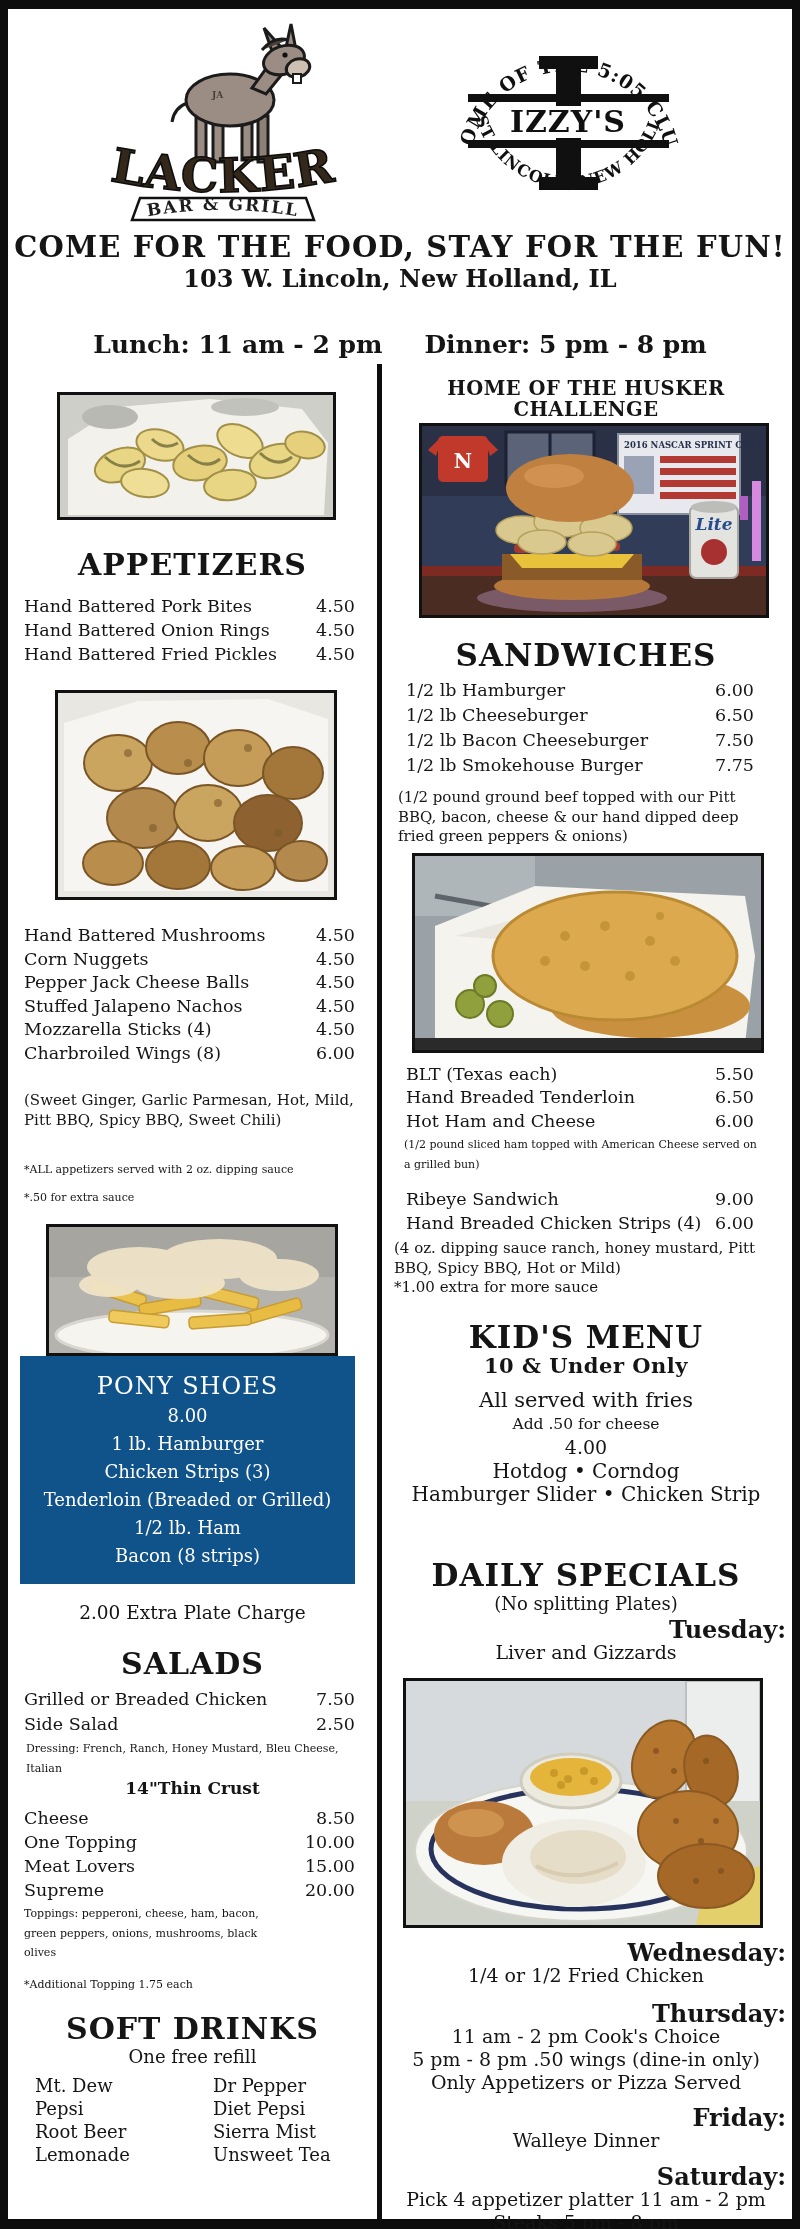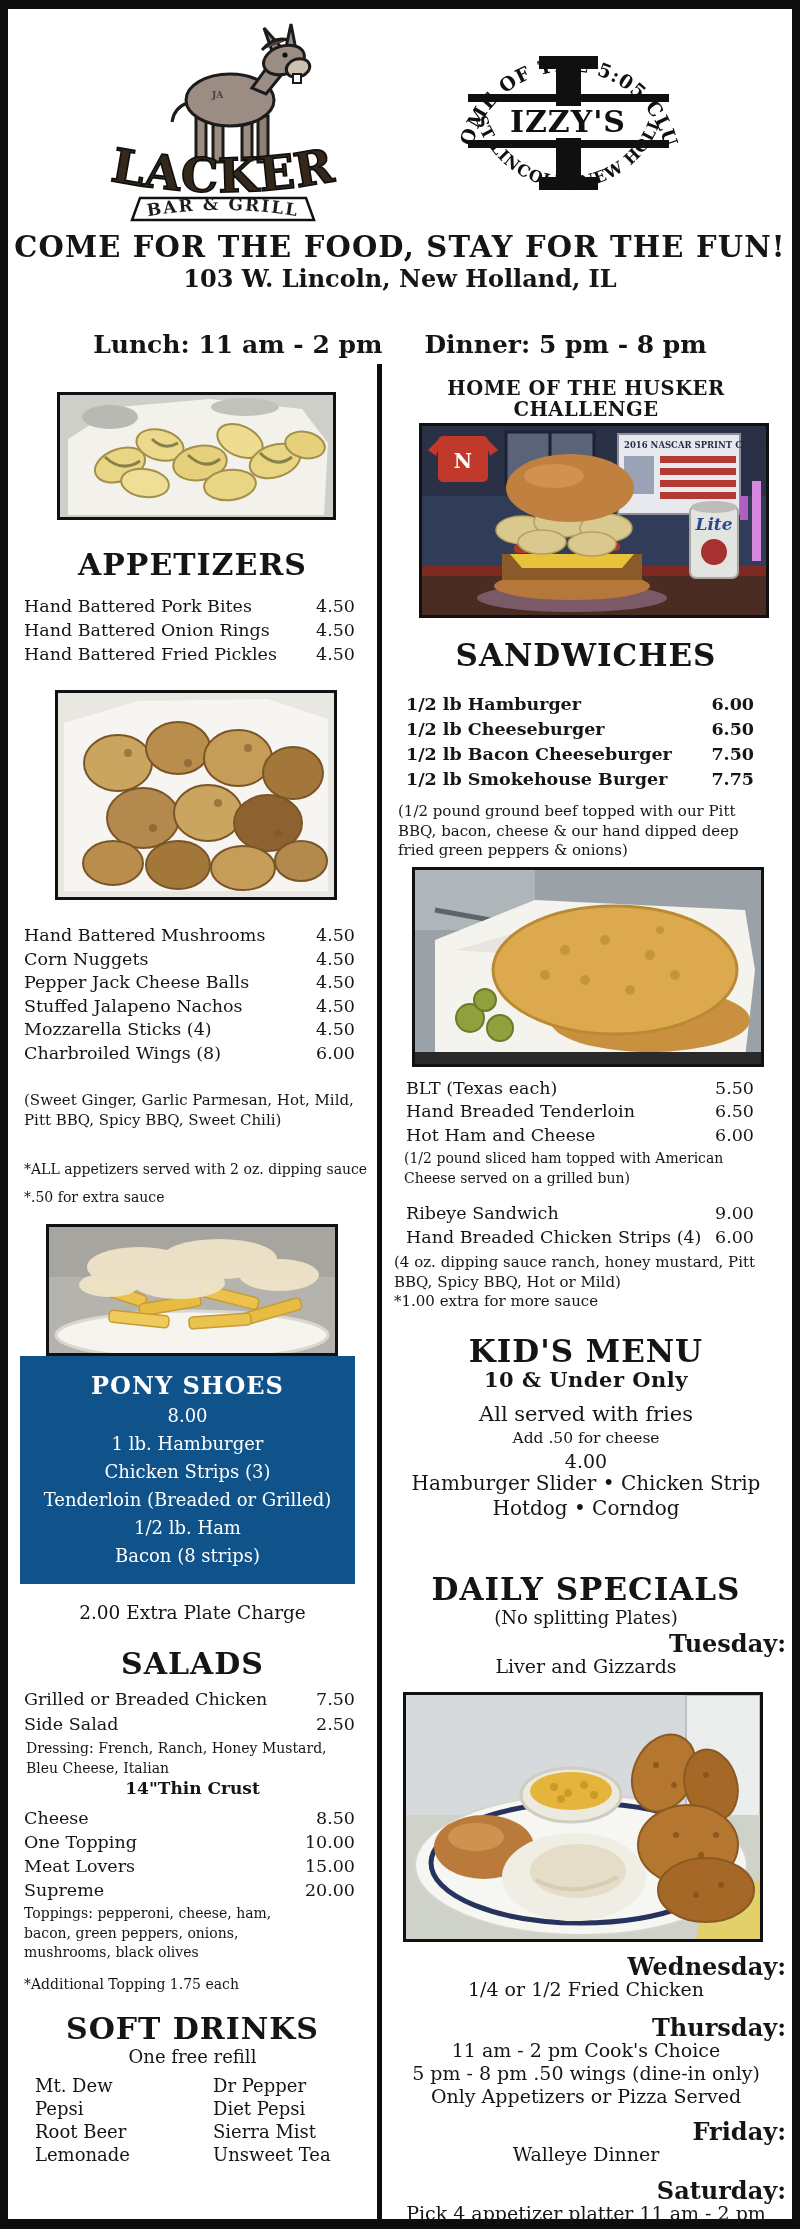--- a/index.html
+++ b/index.html
@@ -27,25 +27,25 @@
   .photo{border:3px solid #111;box-sizing:border-box;}
   .photo svg{display:block;width:100%;height:100%;}
 
   .mrow{display:flex;justify-content:space-between;}
   .mrow-l{font-size:17.5px;line-height:24px;padding:0 20px 0 14px;}
   .mrow-l2{line-height:23.5px;}
   .mrow-r{font-size:17.5px;line-height:25px;padding:0 32px 0 20px;}
   .mrow-r2{line-height:23.5px;}
   .mi-price{min-width:50px;text-align:right;}
 
-  .note{font-size:14px;line-height:19.5px;}
+  .note{font-size:11px;line-height:19.5px;}
   .sub-b{font-weight:bold;}
 
   .pony{background:#10538B;color:#ffffff;text-align:center;box-sizing:border-box;}
-  .pony-title{font-size:24px;font-weight:bold;letter-spacing:1px;line-height:32px;}
+  .pony-title{font-size:24px;font-weight:normal;letter-spacing:1px;line-height:32px;}
   .pony-line{font-size:18px;line-height:28px;}
 
   .day-label{font-weight:bold;font-size:24px;line-height:22px;text-align:right;}
   .day-line{font-size:19px;line-height:23px;text-align:center;}
 
   .drinks{display:grid;grid-template-columns:178px 1fr;padding-left:25px;font-size:18px;line-height:23px;}
 </style>
 </head>
 <body>
 
@@ -367,21 +367,21 @@
             <ellipse cx="170" cy="118" rx="24" ry="12"></ellipse>
           </g>
           <ellipse cx="148" cy="62" rx="64" ry="34" fill="#c0803f"></ellipse>
           <ellipse cx="132" cy="50" rx="30" ry="12" fill="#d9995a" opacity="0.7"></ellipse>
         </g>
       </svg>
     </div>
 
     <div class="h h-r" style="margin-top:20px;">SANDWICHES</div>
 
-    <div style="margin-top:20px;font-weight:bold;">
+    <div style="margin-top:6px;">
       <div class="mrow mrow-r">
           <span>1/2 lb Hamburger</span>
           <span class="mi-price">6.00</span>
         </div>
       <div class="mrow mrow-r">
           <span>1/2 lb Cheeseburger</span>
           <span class="mi-price">6.50</span>
         </div>
       <div class="mrow mrow-r">
           <span>1/2 lb Bacon Cheeseburger</span>
@@ -452,22 +452,22 @@
     </div>
 
     <div class="note" style="margin-top:4px;padding:0 6px 0 8px;font-size:15px;">(4 oz. dipping sauce ranch, honey mustard, Pitt BBQ, Spicy BBQ, Hot or Mild)</div>
     <div class="note" style="padding-left:8px;font-size:15px;">*1.00 extra for more sauce</div>
 
     <div class="h h-r" style="margin-top:22px;">KID'S MENU</div>
     <div class="ctr sub-b" style="font-size:21px;line-height:24px;letter-spacing:0.5px;">10 &amp; Under Only</div>
     <div class="ctr" style="margin-top:12px;font-size:21px;line-height:20px;">All served with fries</div>
     <div class="ctr" style="margin-top:4px;font-size:15.5px;line-height:20px;">Add .50 for cheese</div>
     <div class="ctr" style="margin-top:2px;font-size:19px;line-height:22px;">4.00</div>
+    <div class="ctr" style="margin-top:2px;font-size:20px;line-height:23px;">Hotdog • Corndog</div>
     <div class="ctr" style="font-size:20px;line-height:23px;">Hamburger Slider • Chicken Strip</div>
-    <div class="ctr" style="margin-top:2px;font-size:20px;line-height:23px;">Hotdog • Corndog</div>
 
     <div class="h h-r" style="margin-top:52px;">DAILY SPECIALS</div>
     <div class="ctr" style="margin-top:2px;font-size:18px;line-height:19px;">(No splitting Plates)</div>
     <div class="day-label" style="margin-top:6px;">Tuesday:</div>
     <div class="day-line">Liver and Gizzards</div>
 
     <div class="photo" style="margin:14px 0 0 17px;width:360px;height:250px;">
       <svg viewBox="0 0 354 244" preserveAspectRatio="none">
         <rect width="354" height="244" fill="#d7dadc"></rect>
         <rect x="280" y="0" width="74" height="150" fill="#eceeee" stroke="#bcc0c3" stroke-width="2"></rect>

